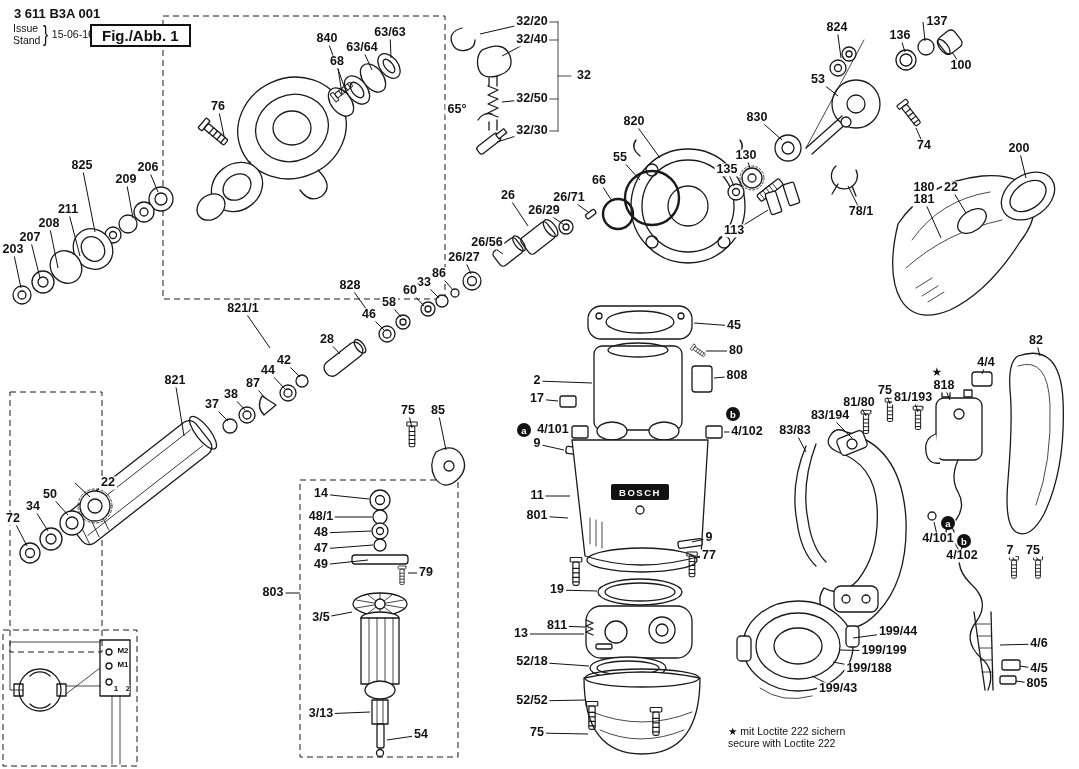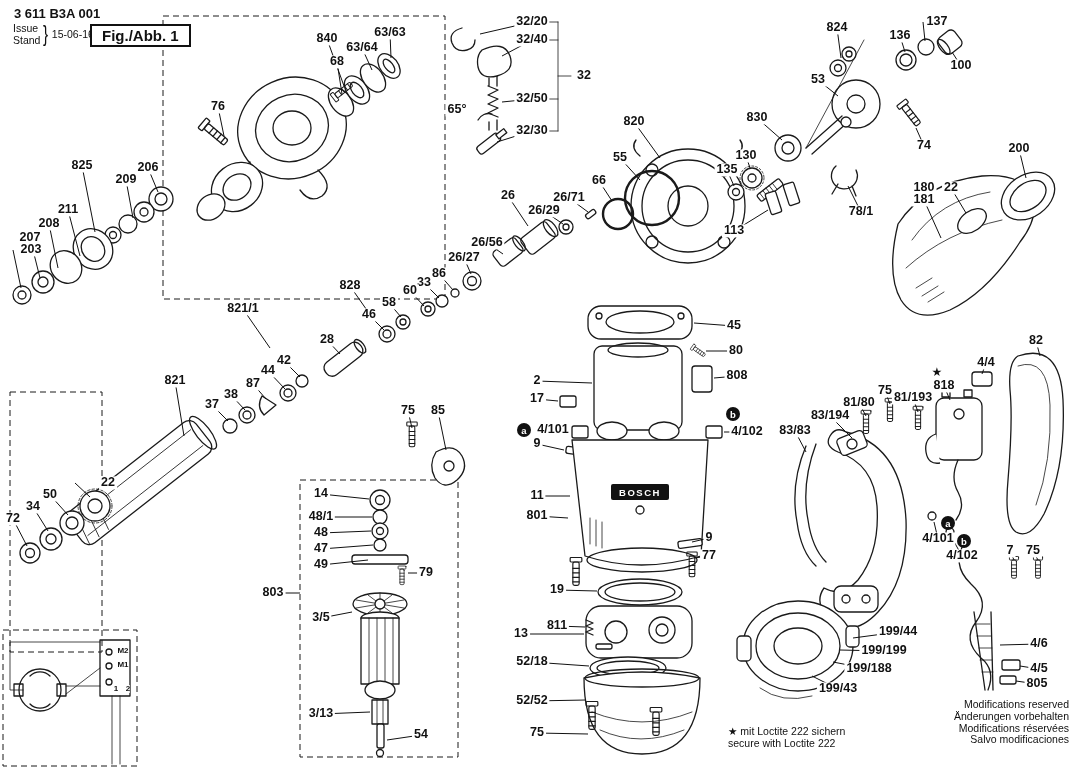--- a/index.html
+++ b/index.html
@@ -448,21 +448,21 @@
       <div class="plabel" style="left: 390px; top: 33px;">63/63</div>
       <div class="plabel" style="left: 362px; top: 48px;">63/64</div>
       <div class="plabel" style="left: 337px; top: 62px;">68</div>
       <div class="plabel" style="left: 218px; top: 107px;">76</div>
       <div class="plabel" style="left: 82px; top: 166px;">825</div>
       <div class="plabel" style="left: 126px; top: 180px;">209</div>
       <div class="plabel" style="left: 148px; top: 168px;">206</div>
       <div class="plabel" style="left: 68px; top: 210px;">211</div>
       <div class="plabel" style="left: 49px; top: 224px;">208</div>
       <div class="plabel" style="left: 30px; top: 238px;">207</div>
-      <div class="plabel" style="left: 31px; top: 250px;">203</div>
+      <div class="plabel" style="left: 13px; top: 250px;">203</div>
       <div class="plabel" style="left: 532px; top: 22px;">32/20</div>
       <div class="plabel" style="left: 532px; top: 40px;">32/40</div>
       <div class="plabel" style="left: 584px; top: 76px;">32</div>
       <div class="plabel" style="left: 532px; top: 99px;">32/50</div>
       <div class="plabel" style="left: 532px; top: 131px;">32/30</div>
       <div class="plabel" style="left: 457px; top: 110px;">65°</div>
       <div class="plabel" style="left: 837px; top: 28px;">824</div>
       <div class="plabel" style="left: 900px; top: 36px;">136</div>
       <div class="plabel" style="left: 901px; top: 22px; margin-left: 36px;">137</div>
       <div class="plabel" style="left: 961px; top: 66px;">100</div>
@@ -569,26 +569,20 @@
       <span>Issue</span><br>
       <span>Stand</span>
     </div>
     <span id="issue-brace">}</span>
     <span>15-06-16</span>
   </div>
   <div id="fig-box">Fig./Abb. 1</div>
 
   <div id="bosch-plate">BOSCH</div>
 
-  <div id="mod-notes">
-    <div>Modifications reserved</div>
-    <div>Änderungen vorbehalten</div>
-    <div>Modifications réservées</div>
-    <div>Salvo modificaciones</div>
-  </div>
 
   <div id="loctite-note">
     <div>
       <span>★</span>
       <span>mit Loctite 222 sichern</span>
     </div>
     <div>secure with Loctite 222</div>
   </div>
 
 </div>

